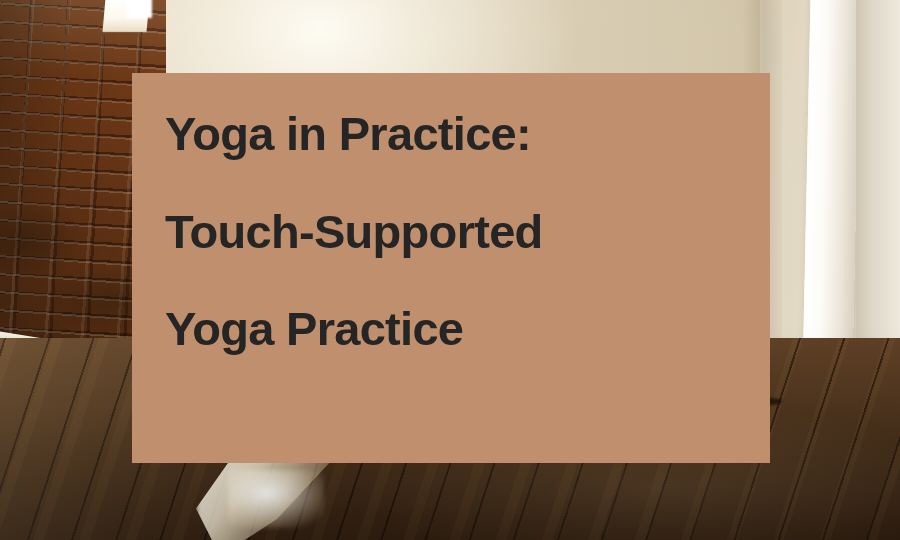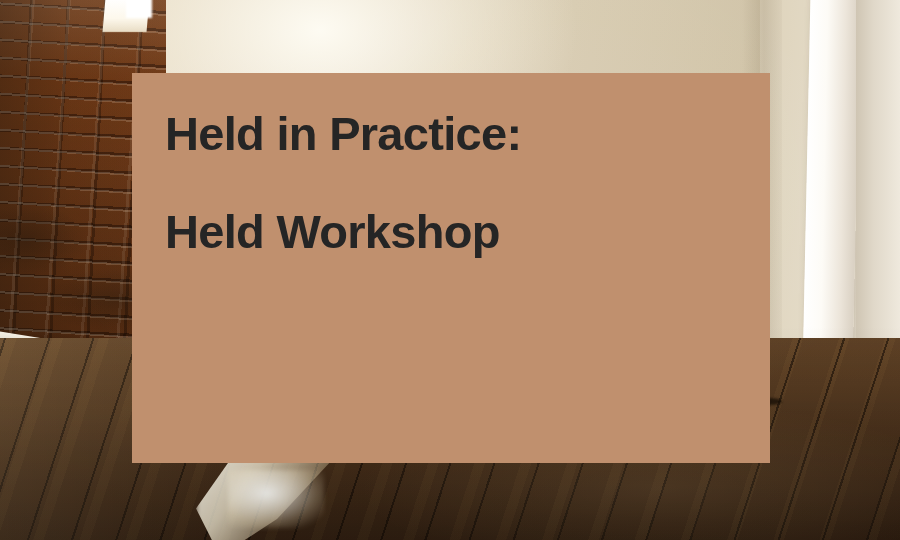--- a/index.html
+++ b/index.html
@@ -272,17 +272,18 @@
     <div class="floor"></div>
     <div class="floor-sheen"></div>
     <div class="sun-patch"></div>
     <div class="sun-patch-2"></div>
     <div class="floor-object"></div>
 
     <div class="photo-grade"></div>
   </div>
 
   <div class="overlay-card">
-    <h1 class="headline">Held in Practice:</h1>
-    <h1 class="headline">Held Workshop</h1>
+    <h1 class="headline">Yoga in Practice:</h1>
+    <h1 class="headline">Touch-Supported</h1>
+    <h1 class="headline">Yoga Practice</h1>
   </div>
 
 </div>
 
 </body></html>

